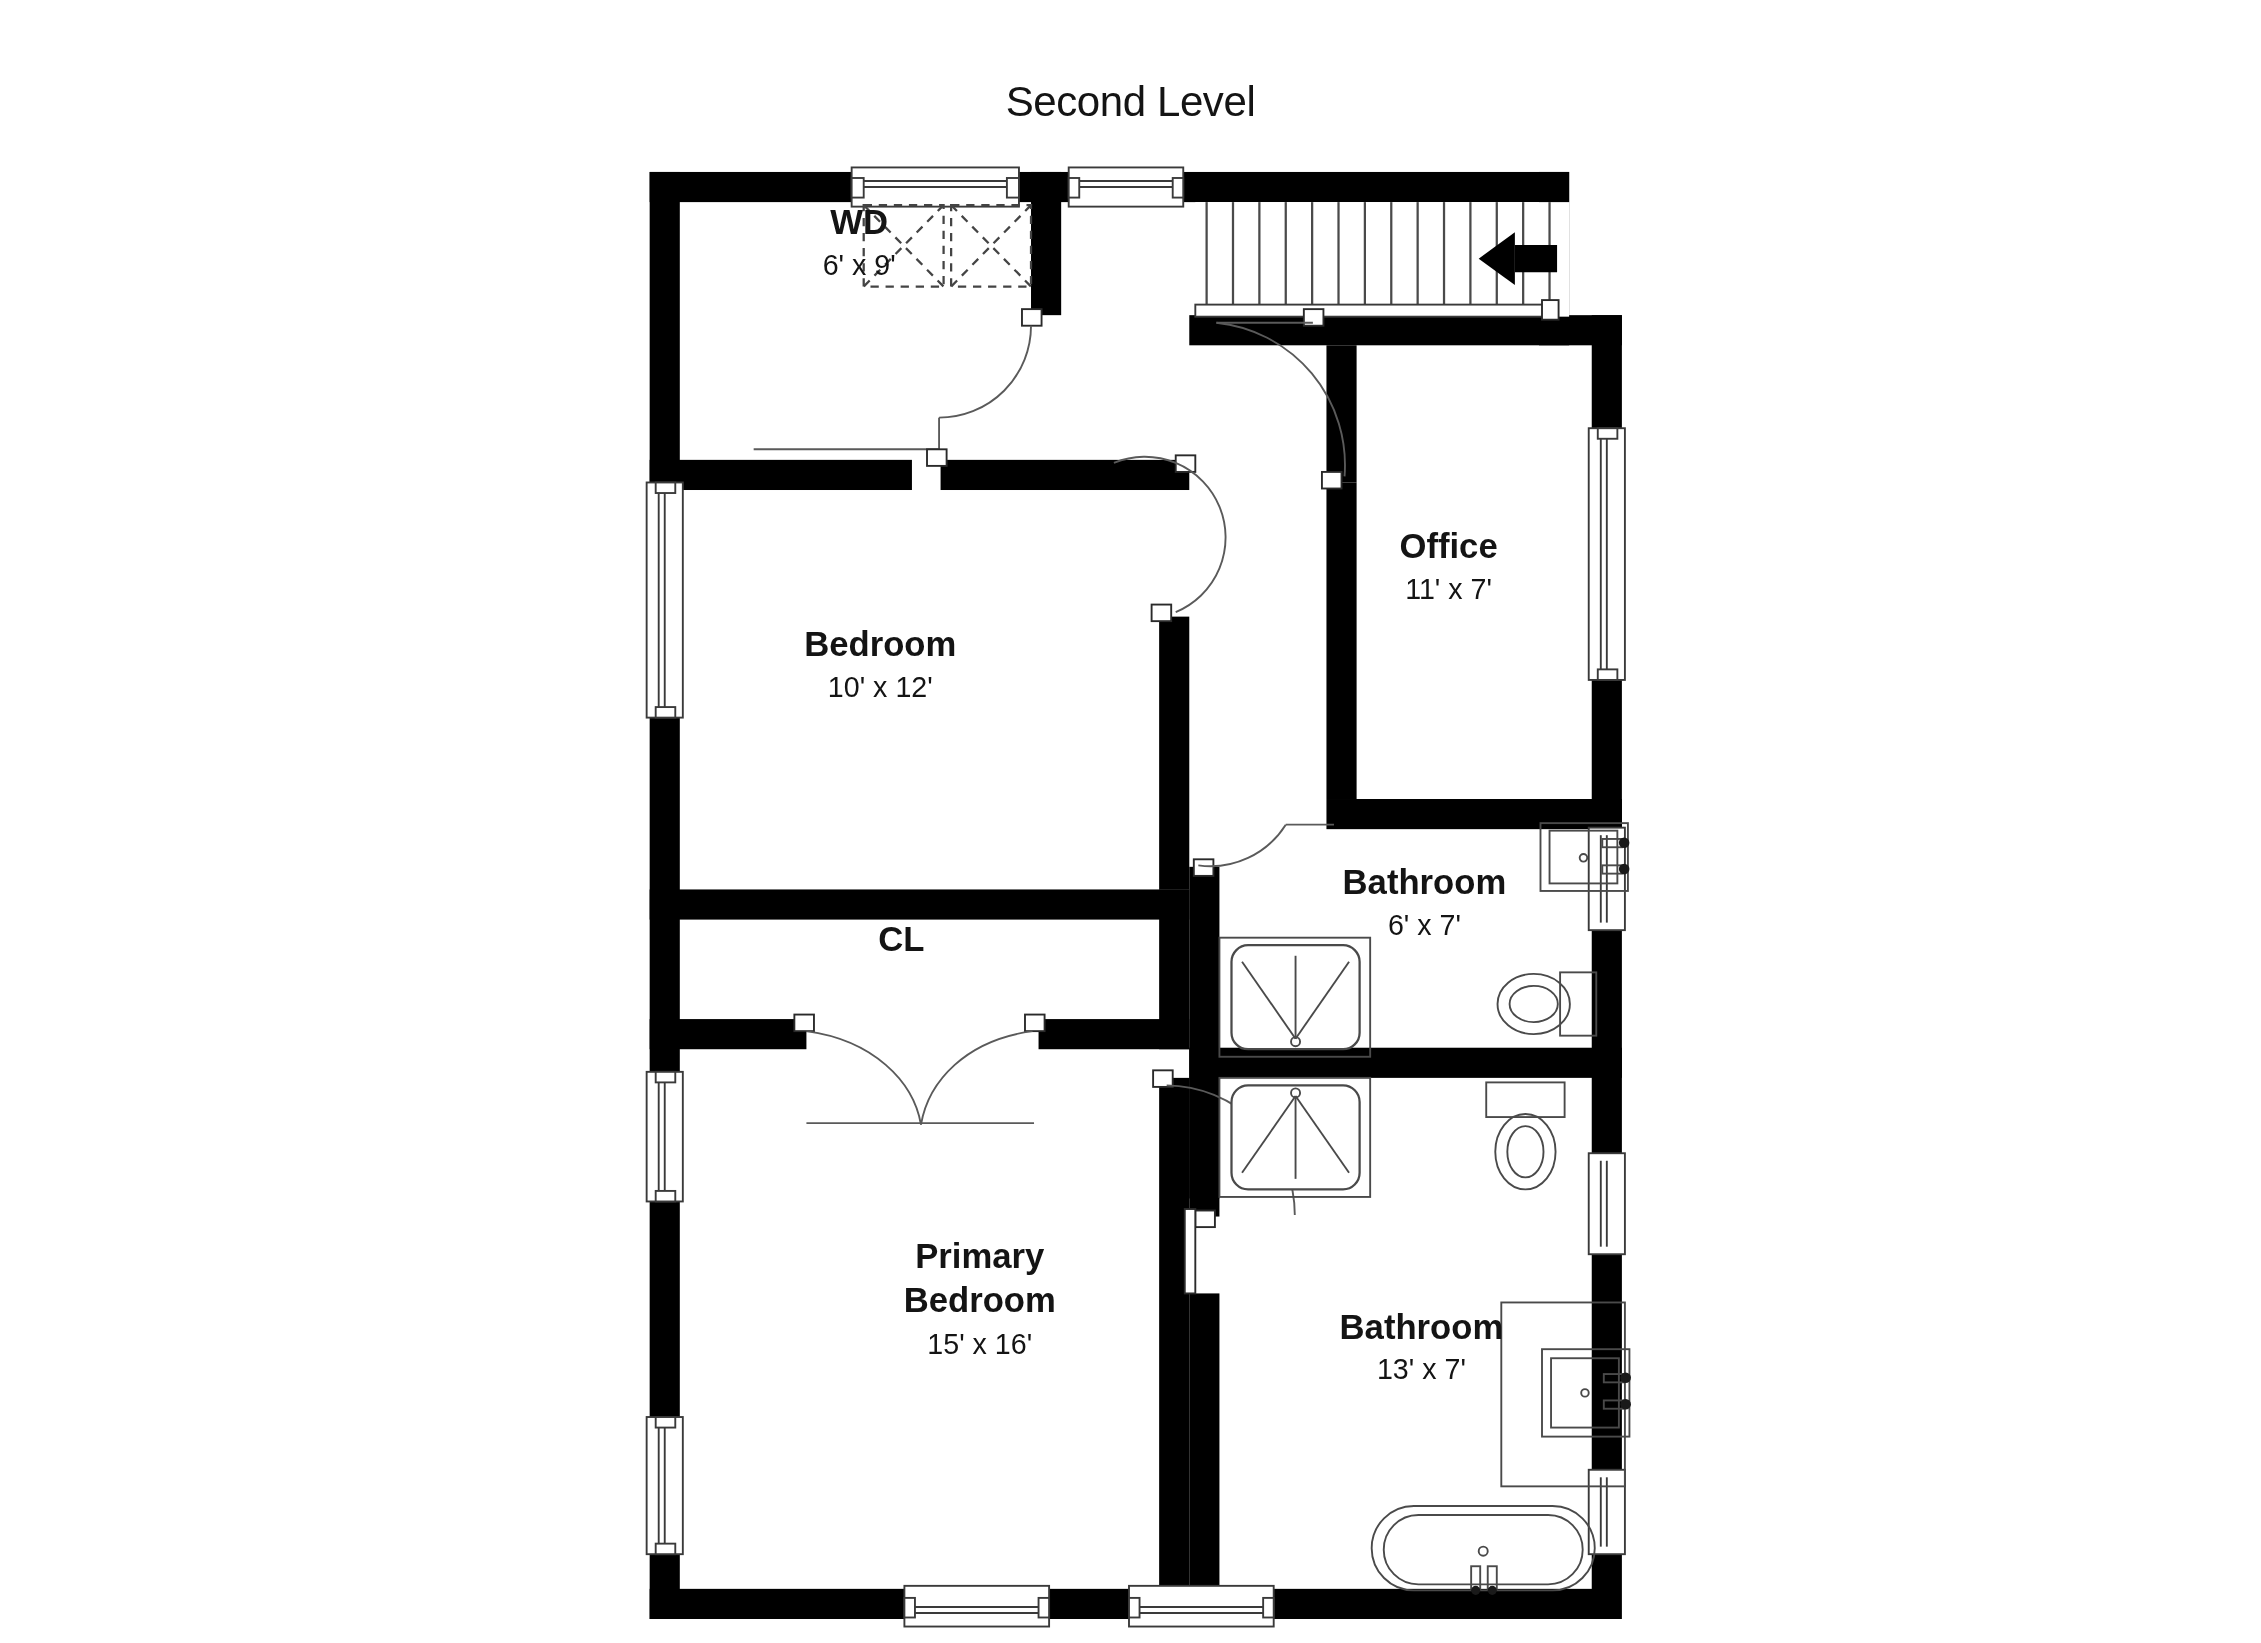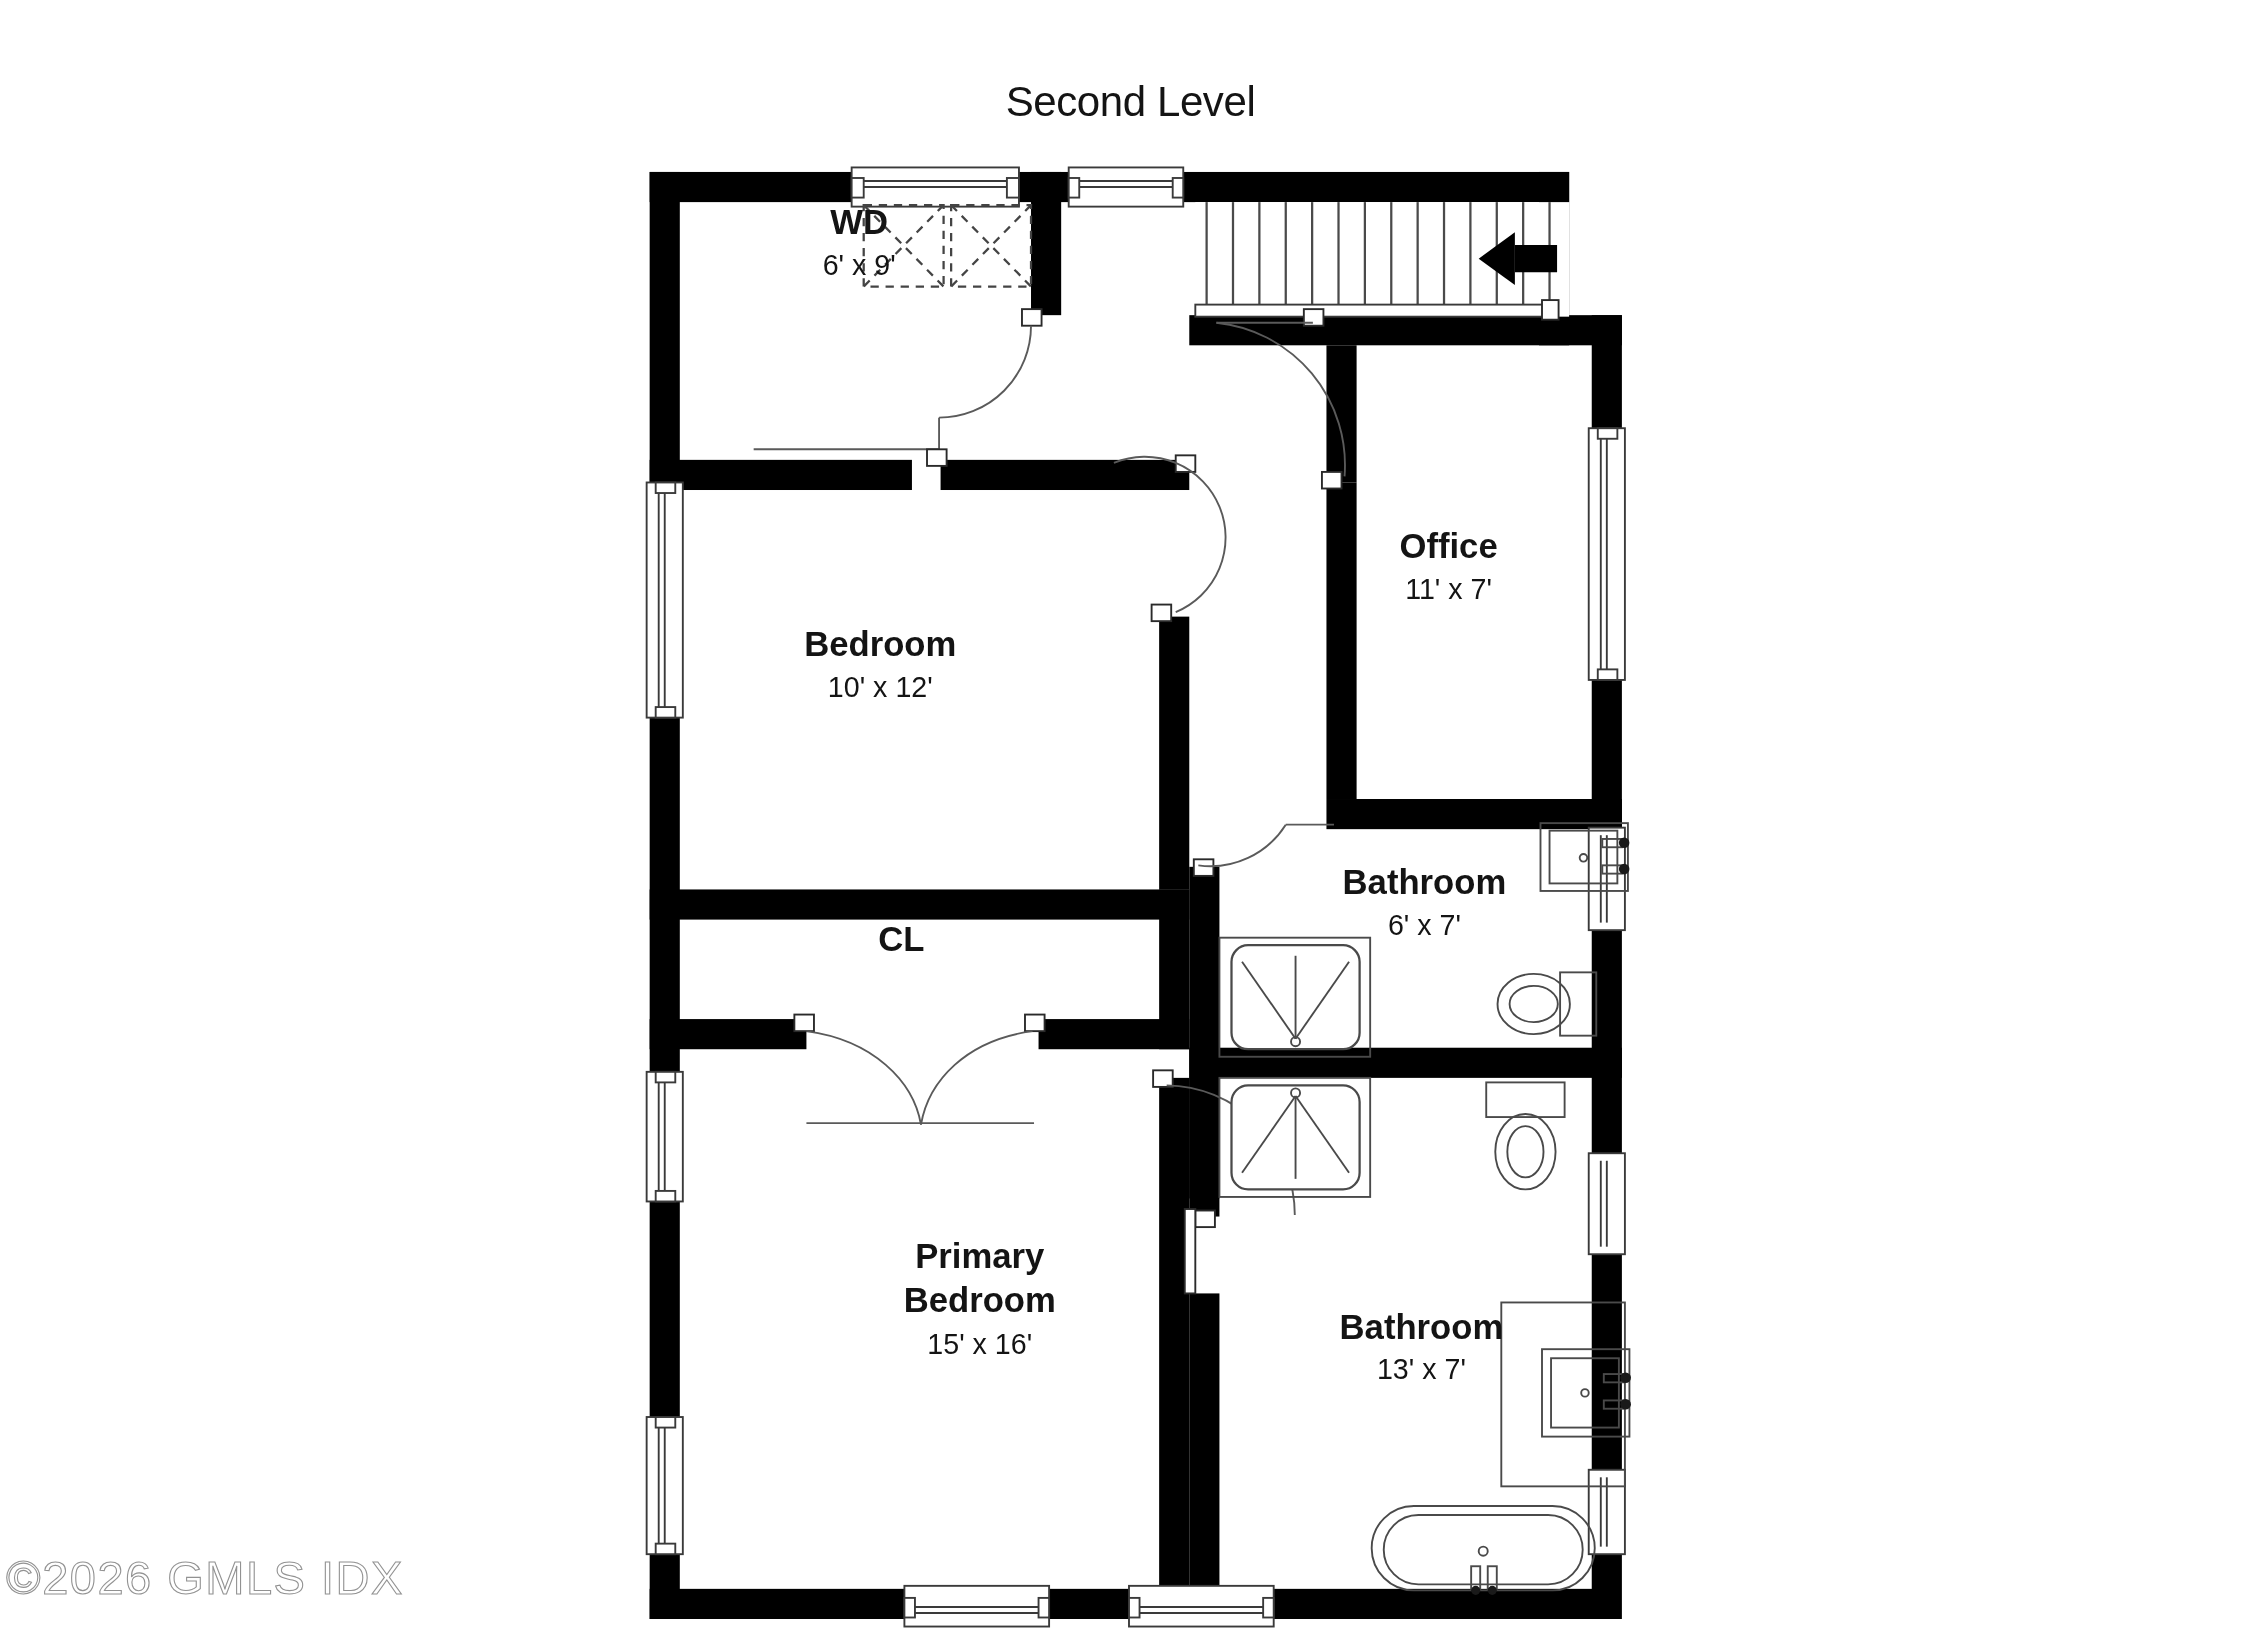--- a/index.html
+++ b/index.html
@@ -380,16 +380,15 @@
       <text class="roomlabel" style="font-size:46px" x="1886" y="1776">Bathroom</text>
       <text class="roomdim" style="font-size:38px" x="1886" y="1830">13' x 7'</text>
 
       <text class="roomlabel" style="font-size:46px" x="1300" y="1682">Primary</text>
       <text class="roomlabel" style="font-size:46px" x="1300" y="1740">Bedroom</text>
       <text class="roomdim" style="font-size:38px" x="1300" y="1796">15' x 16'</text>
     </g>
 
   </svg>
 
-  <div class="watermark">©2026 GMLS IDX</div>
 
 </div>
 
 
 </body></html>

